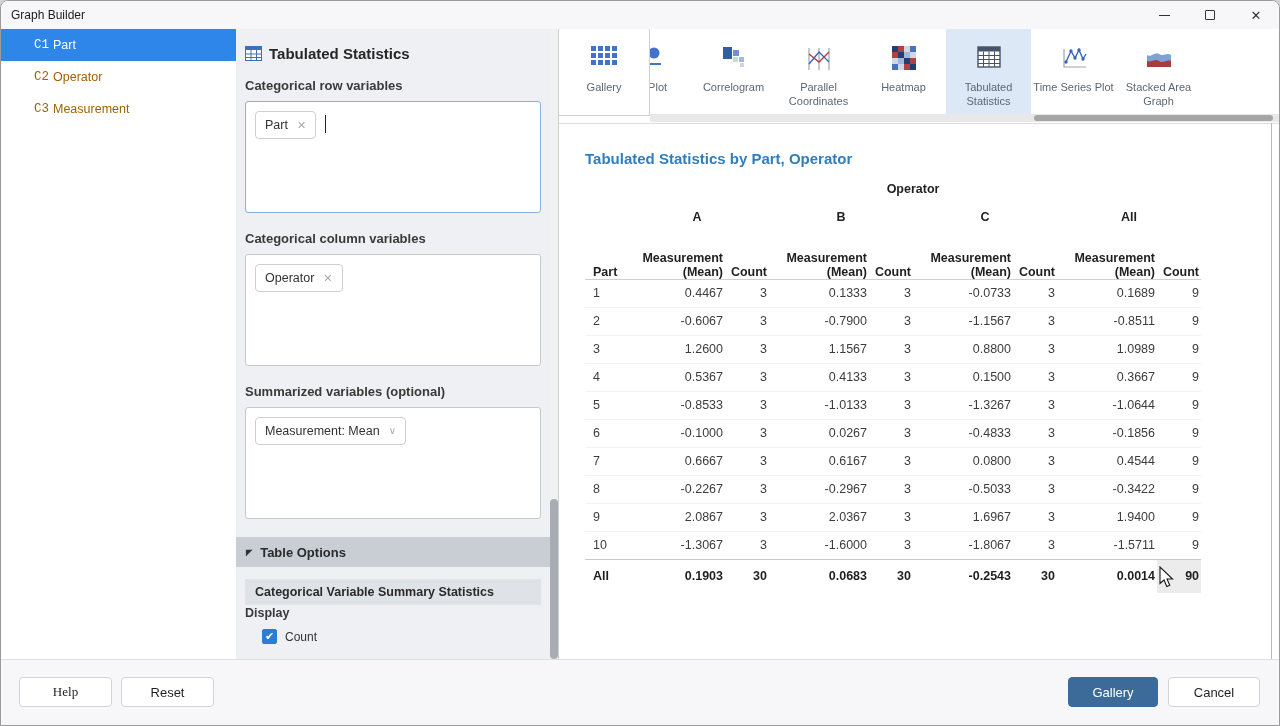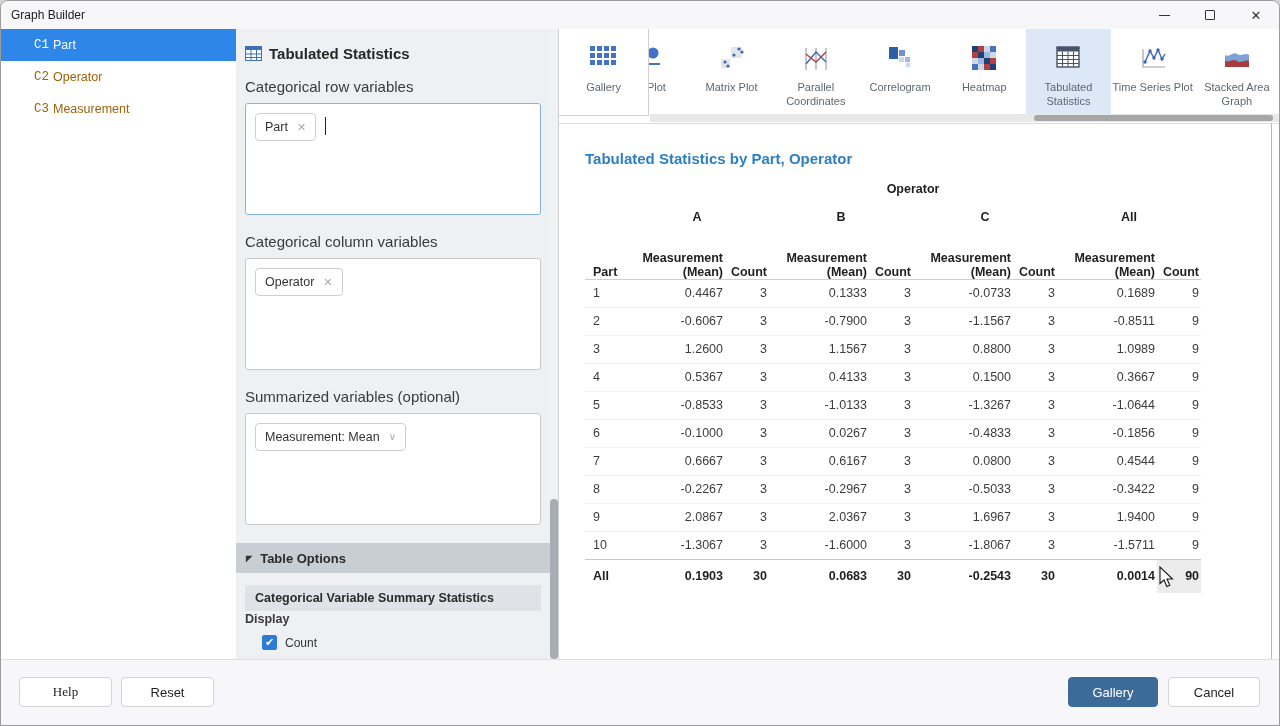--- a/index.html
+++ b/index.html
@@ -19,21 +19,21 @@
   
   .sidebar { position:absolute; top:28px; left:0; width:235px; bottom:66px; background:#fff; }
   .side-item { height:32px; display:flex; align-items:center; font-size:12.5px; color:#a16207; cursor:default; }
   .side-item .cid { width:52px; padding-left:33px;font-family:Liberation Mono, monospace; }
   .side-item.selected { background:#2e86e8; color:#fff; }
   
   .midpanel { position:absolute; top:28px; left:235px; width:322px; bottom:66px; background:#eef0f3; overflow:hidden; }
   .mp-inner { padding:16px 17px 0 9px; }
   .mp-header { display:flex; align-items:center; gap:7px; margin-bottom:16px; }
   .mp-header .mp-title { font-size:15px; font-weight:bold; color:#262626; }
-  .mp-label { font-size:15px; font-weight:normal; color:#3a3a3a; margin-bottom:8px; }
+  .mp-label { font-size:13px; font-weight:bold; color:#3a3a3a; margin-bottom:8px; }
   .drop-box { background:#fff; border:1px solid #c8c8c8; border-radius:3px; height:112px; padding:9px; margin-bottom:18px; }
   .drop-box.focused { border:1.5px solid #84b3e2; }
   .chip { display:inline-flex; align-items:center; gap:9px; background:#fff; border:1px solid #cfcfcf;
           border-radius:4px; padding:6px 9px; font-size:12.5px; color:#333; vertical-align:top; }
   .chip .x { color:#a9a9a9; font-size:11px; line-height:1; }
   .chip .chev { color:#a9a9a9; font-size:10px; line-height:1; }
   .caret { display:inline-block; width:1px; height:18px; background:#222; margin-left:9px; vertical-align:top; margin-top:4px; }
   .opt-bar { background:#c9ced5; height:30px; display:flex; align-items:center; gap:8px;
              padding-left:10px; font-size:13px; font-weight:bold; color:#2b2b2b; margin:0 -17px 12px -9px; padding-right:17px; }
   .opt-bar .tri { font-size:8px; color:#333; }
@@ -218,61 +218,45 @@
       <div class="gallery-item clipped">
         <div class="g-icon">
           <svg width="18" height="24">
             <circle cx="10" cy="7" r="5.5" fill="#4472c8"></circle>
             <rect x="3" y="17" width="14" height="2" fill="#4472c8"></rect>
           </svg>
         </div>
         <div class="g-label">e Plot</div>
       </div>
 
+
       <div class="gallery-item">
         <div class="g-icon">
           <svg width="26" height="26">
-            <rect x="12" y="1" width="11" height="11" fill="#e1e5ec"></rect>
-            <rect x="2" y="13" width="9" height="9" fill="#e1e5ec"></rect>
-            <g fill="#3a66b8">
-              <circle cx="20" cy="3" r="1.6"></circle>
-                <circle cx="23" cy="6" r="1.6"></circle>
-                <circle cx="15" cy="9" r="1.6"></circle>
-              <circle cx="6" cy="16" r="1.6"></circle>
-                <circle cx="9" cy="20" r="1.6"></circle>
-            </g>
-          </svg>
-        </div>
-        <div class="g-label">Matrix Plot</div>
+            <rect x="2" y="1" width="9" height="12" fill="#2e5fa3"></rect>
+            <rect x="12" y="4" width="6" height="6" fill="#6e93cd"></rect>
+            <rect x="12" y="11" width="5" height="5" fill="#c9d6ec"></rect>
+            <rect x="18" y="11" width="5" height="5" fill="#9fb9e0"></rect>
+            <rect x="19" y="17" width="4" height="4" fill="#c9d6ec"></rect>
+          </svg>
+        </div>
+        <div class="g-label">Correlogram</div>
       </div>
 
       <div class="gallery-item">
         <div class="g-icon">
           <svg width="28" height="26">
             <line x1="4" y1="2" x2="4" y2="24" stroke="#9aa4ae" stroke-width="1.2"></line>
             <line x1="14" y1="2" x2="14" y2="24" stroke="#9aa4ae" stroke-width="1.2"></line>
             <line x1="24" y1="2" x2="24" y2="24" stroke="#9aa4ae" stroke-width="1.2"></line>
             <polyline points="4,18 14,6 24,16" fill="none" stroke="#3a66b8" stroke-width="1.4"></polyline>
             <polyline points="4,8 14,16 24,6" fill="none" stroke="#b04040" stroke-width="1.4"></polyline>
           </svg>
         </div>
         <div class="g-label">Parallel Coordinates</div>
-      </div>
-
-      <div class="gallery-item">
-        <div class="g-icon">
-          <svg width="26" height="26">
-            <rect x="2" y="1" width="9" height="12" fill="#2e5fa3"></rect>
-            <rect x="12" y="4" width="6" height="6" fill="#6e93cd"></rect>
-            <rect x="12" y="11" width="5" height="5" fill="#c9d6ec"></rect>
-            <rect x="18" y="11" width="5" height="5" fill="#9fb9e0"></rect>
-            <rect x="19" y="17" width="4" height="4" fill="#c9d6ec"></rect>
-          </svg>
-        </div>
-        <div class="g-label">Correlogram</div>
       </div>
 
       <div class="gallery-item">
         <div class="g-icon">
           <svg width="24" height="24">
             <g>
               <rect x="0" y="0" width="6" height="6" fill="#1f3f77"></rect>
                 <rect x="6" y="0" width="6" height="6" fill="#b24040"></rect>
                 <rect x="12" y="0" width="6" height="6" fill="#cdd7e8"></rect>
                 <rect x="18" y="0" width="6" height="6" fill="#4a72b8"></rect>

